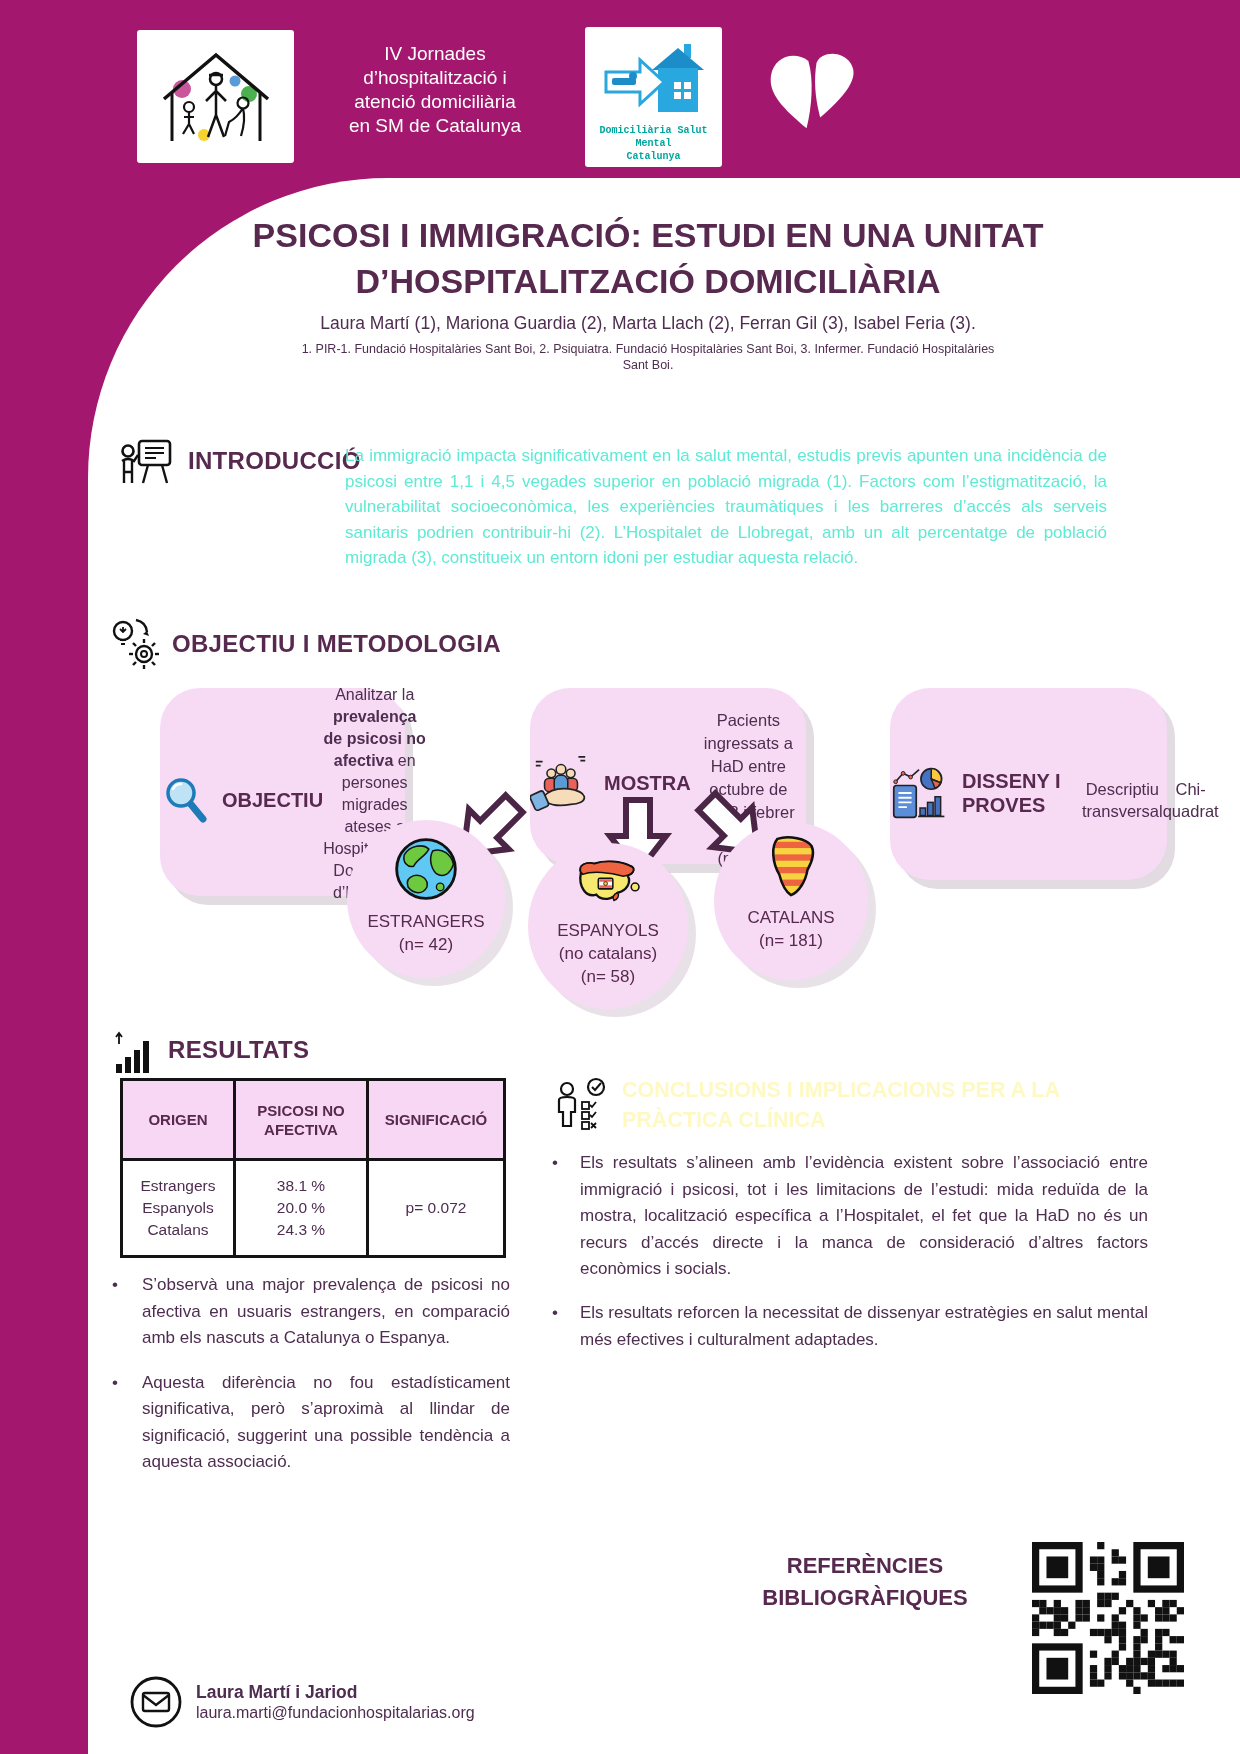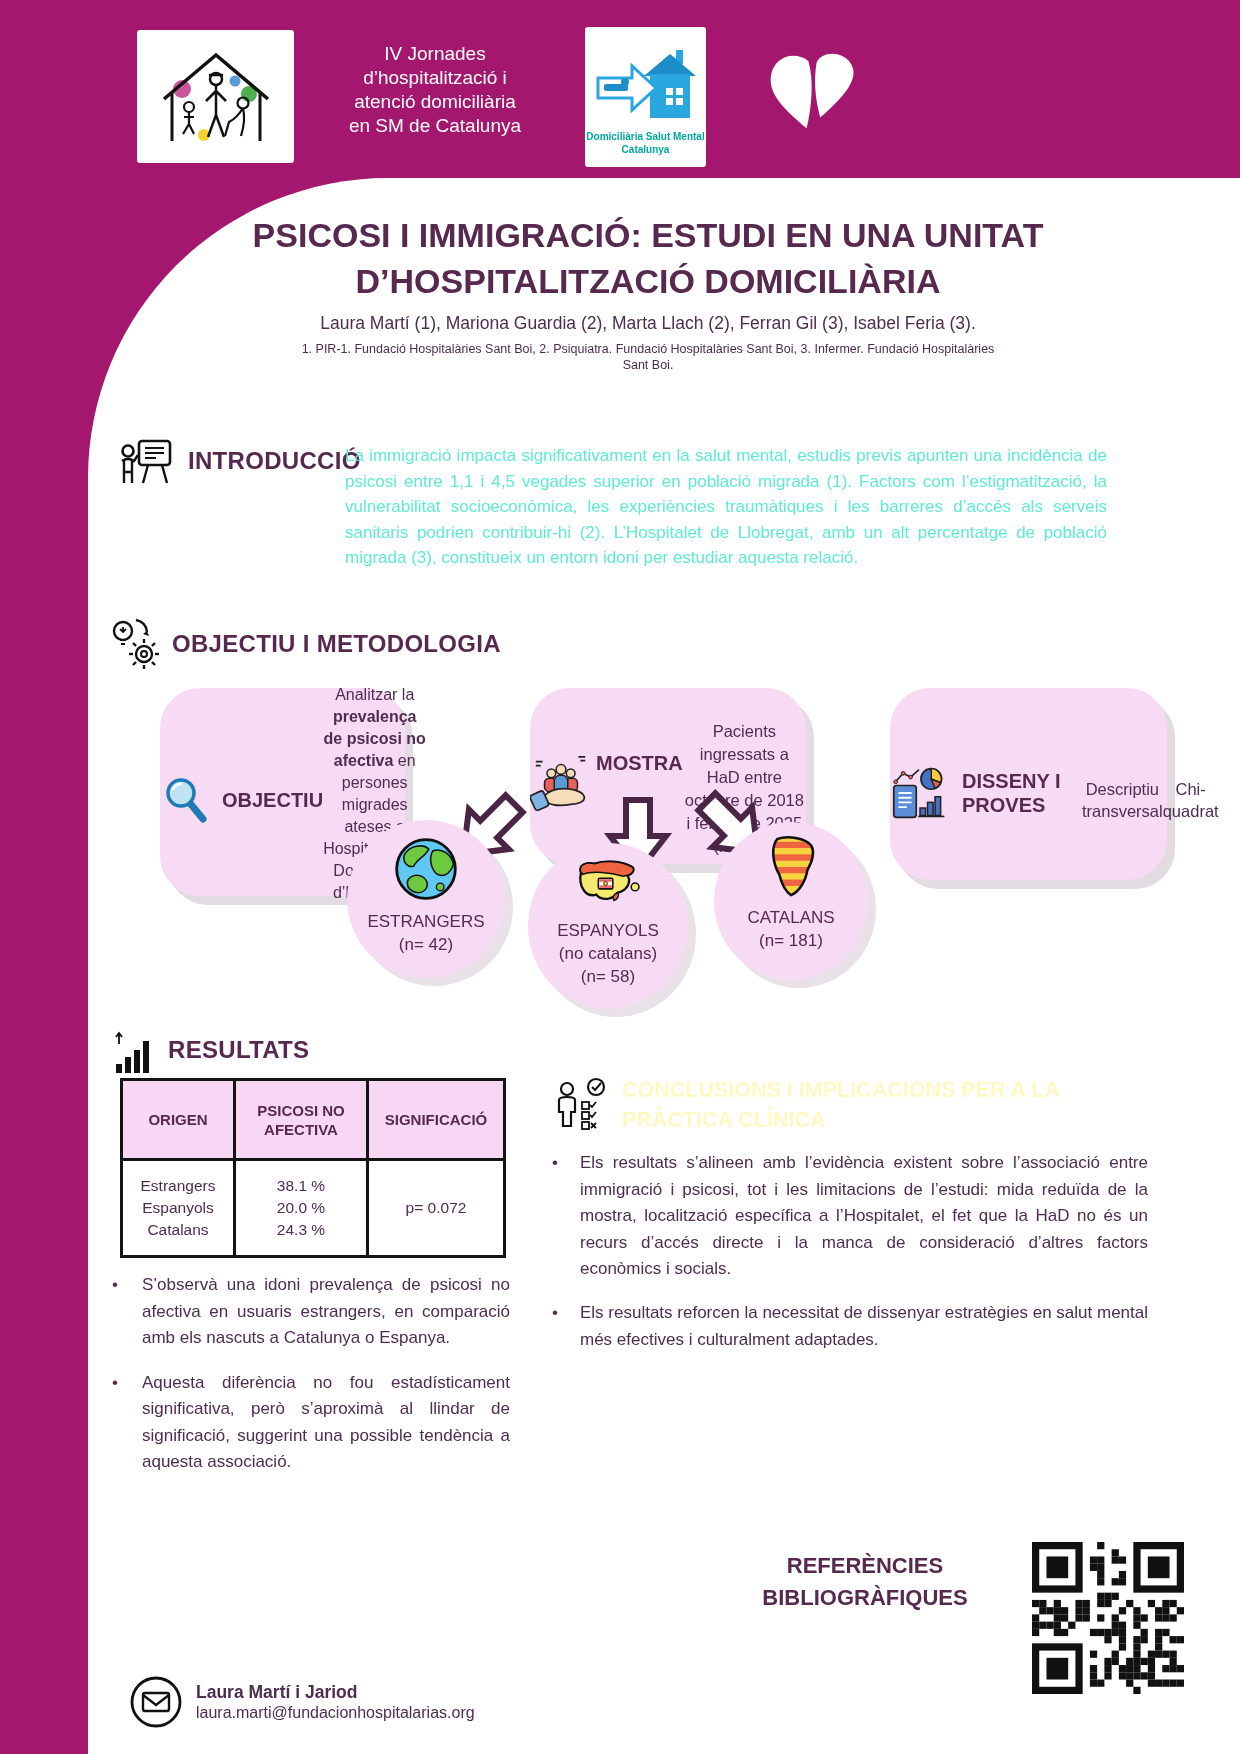--- a/index.html
+++ b/index.html
@@ -65,21 +65,21 @@
     </svg>
   </div>
 
   <div class="abs hdr-text" style="left:318px; top:42px; width:234px;">
     <div>IV Jornades</div>
     <div>d’hospitalització i</div>
     <div>atenció domiciliària</div>
     <div>en SM de Catalunya</div>
   </div>
 
-  <div class="abs logo-box" style="left:585px; top:27px; width:121px; height:140px; padding-top:6px;">
+  <div class="abs logo-box" style="left:585px; top:27px; width:137px; height:140px; padding-top:6px;font-family:Liberation Mono, monospace;">
     <svg width="104" height="80" viewBox="0 0 104 80">
       <rect x="82" y="6" width="7" height="14" fill="#29A8DF"></rect>
       <polygon points="50,32 76,10 102,32" fill="#1C8DC9"></polygon>
       <rect x="56" y="30" width="40" height="44" fill="#29A8DF"></rect>
       <rect x="72" y="44" width="7" height="7" fill="#ffffff"></rect>
       <rect x="82" y="44" width="7" height="7" fill="#ffffff"></rect>
       <rect x="72" y="54" width="7" height="7" fill="#ffffff"></rect>
       <rect x="82" y="54" width="7" height="7" fill="#ffffff"></rect>
       <polygon points="4,34 38,34 38,22 62,44 38,66 38,54 4,54" fill="#ffffff" stroke="#29A8DF" stroke-width="3"></polygon>
       <rect x="10" y="40" width="24" height="7" rx="2" fill="#1C8DC9"></rect>
@@ -137,21 +137,21 @@
         <line x1="29" y1="28" x2="43" y2="45" stroke="#1F7AB8" stroke-width="7" stroke-linecap="round"></line>
         <circle cx="21" cy="19" r="13" fill="#BEE3F5" stroke="#1F7AB8" stroke-width="3.5"></circle>
         <path d="M13 15 a9 9 0 0 1 8 -5" fill="none" stroke="#ffffff" stroke-width="2.5" stroke-linecap="round"></path>
       </svg>
       <span class="box-title">OBJECTIU</span>
     </div>
     <div class="box-text" style="width:235px; margin-top:10px;"><span>Analitzar la </span><span style="font-weight:bold;">prevalença de psicosi no afectiva</span><span> en </span><span style="font-weight:normal;">persones migrades</span><span> ateses a Hospitalització Domiciliària d’Hospitalet (HaD).</span></div>
   </div>
 
   <div class="abs pink-box" style="left:530px; top:688px; width:276px; height:176px; padding-top:14px;">
-    <div style="display:flex; align-items:flex-start; gap:4px;">
+    <div style="display:flex; align-items:center; gap:12px;">
       <svg width="62" height="62" viewBox="0 0 64 64">
         <path d="M6 10 h7 M6 14 h5" stroke="#222" stroke-width="1.8"></path>
         <path d="M50 5 h7 M52 9 h5" stroke="#222" stroke-width="1.8"></path>
         <circle cx="22" cy="22" r="4.5" fill="#F6DCB8" stroke="#222" stroke-width="1.6"></circle>
         <rect x="15" y="27" width="13" height="14" rx="5" fill="#E8615A" stroke="#222" stroke-width="1.6"></rect>
         <circle cx="42" cy="22" r="4.5" fill="#F6DCB8" stroke="#222" stroke-width="1.6"></circle>
         <rect x="36" y="27" width="13" height="14" rx="5" fill="#E8615A" stroke="#222" stroke-width="1.6"></rect>
         <circle cx="32" cy="18" r="5" fill="#F6DCB8" stroke="#222" stroke-width="1.6"></circle>
         <rect x="25" y="24" width="14" height="18" rx="6" fill="#5B9BD5" stroke="#222" stroke-width="1.6"></rect>
         <path d="M14 46 C20 39 30 37 40 38 C48 39 55 42 56 46 C57 51 50 54 42 54 C32 56 22 55 16 51 Z" fill="#F6DCB8" stroke="#222" stroke-width="1.8"></path>
@@ -267,21 +267,21 @@
     </div>
     <div class="cell brow">
       <div>38.1 %</div>
       <div>20.0 %</div>
       <div>24.3 %</div>
     </div>
     <div class="cell brow">p= 0.072</div>
   </div>
 
   <div class="abs" style="left:112px; top:1272px; width:398px;">
-    <div class="bullet-item" style="padding-left:30px; line-height:26.5px;">S’observà una idoni prevalença de psicosi no afectiva en usuaris estrangers, en comparació amb els nascuts a Catalunya o Espanya.</div>
+    <div class="bullet-item" style="padding-left:30px; line-height:26.5px;">S’observà una major prevalença de psicosi no afectiva en usuaris estrangers, en comparació amb els nascuts a Catalunya o Espanya.</div>
     <div class="bullet-item" style="padding-left:30px; line-height:26.5px; margin-top:18px;">Aquesta diferència no fou estadísticament significativa, però s’aproximà al llindar de significació, suggerint una possible tendència a aquesta associació.</div>
   </div>
 
   <svg class="abs" style="left:554px; top:1076px;" width="54" height="56" viewBox="0 0 54 56">
     <circle cx="42" cy="11" r="8" fill="none" stroke="#111" stroke-width="2.2"></circle>
     <path d="M38 11 l3 3 l6 -7" fill="none" stroke="#111" stroke-width="2"></path>
     <circle cx="13" cy="13" r="6" fill="none" stroke="#111" stroke-width="2.2"></circle>
     <path d="M5 24 C5 20 21 20 21 24 L21 36 H17 V50 H9 V36 H5 Z" fill="none" stroke="#111" stroke-width="2.2"></path>
     <g fill="none" stroke="#111" stroke-width="1.8">
       <rect x="28" y="26" width="7" height="7"></rect>

